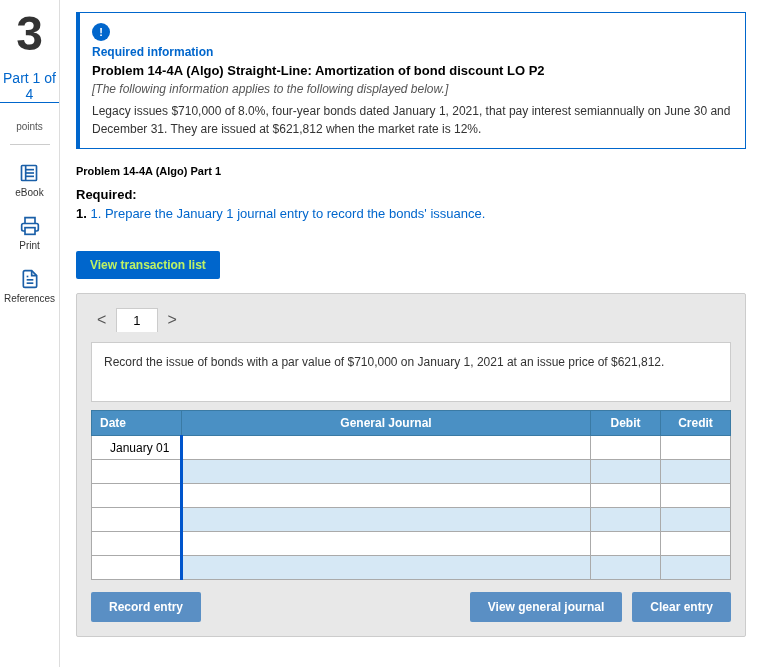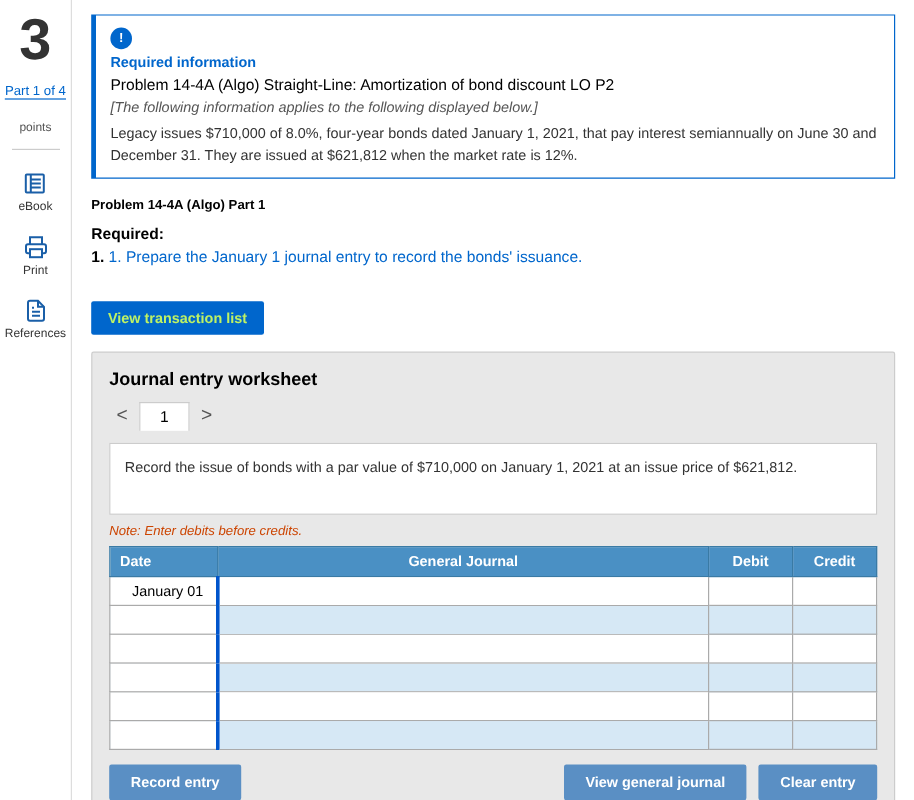--- a/index.html
+++ b/index.html
@@ -33,21 +33,21 @@
 
     .page-number {
       font-size: 48px;
       color: #333;
       font-weight: bold;
       line-height: 1;
       margin-bottom: 4px;
     }
 
     .part-label {
-      font-size: 11px;
+      font-size: 14px;
       color: #0066cc;
       text-align: center;
       cursor: pointer;
       margin-bottom: 10px;
       border-bottom: 1px solid #0066cc;
     }
 
     .sidebar-divider {
       width: 40px;
       border: none;
@@ -113,21 +113,21 @@
     }
 
     .required-info-label {
       color: #0066cc;
       font-weight: bold;
       font-size: 12px;
       margin-bottom: 4px;
     }
 
     .problem-title {
-      font-weight: normal;
+      font-weight: bold;
       font-size: 13px;
       color: #000;
       margin-bottom: 4px;
     }
 
     .info-italic {
       font-style: italic;
       color: #555;
       font-size: 12px;
       margin-bottom: 6px;
@@ -385,31 +385,29 @@
     <div class="required-label">Required:</div>
     <div class="required-text">
       <span style="color:#000; font-weight:bold;">1. </span><span>1. Prepare the January 1 journal entry to record the bonds' issuance.</span>
     </div>
 
     
     <button class="btn-view-transaction">View transaction list</button>
 
     
     <div class="journal-worksheet">
-      <div class="worksheet-title">Journal entry worksheet</div>
 
       <div class="tab-nav">
         <button class="tab-arrow">&lt;</button>
         <div class="tab-item">1</div>
         <button class="tab-arrow">&gt;</button>
       </div>
 
       <div class="description-box">Record the issue of bonds with a par value of $710,000 on January 1, 2021 at an issue price of $621,812.</div>
 
-      <div class="note-text">Note: Enter debits before credits.</div>
 
       <table class="journal-table">
         <thead>
           <tr>
             <th>Date</th>
             <th class="center">General Journal</th>
             <th class="center">Debit</th>
             <th class="center">Credit</th>
           </tr>
         </thead>

